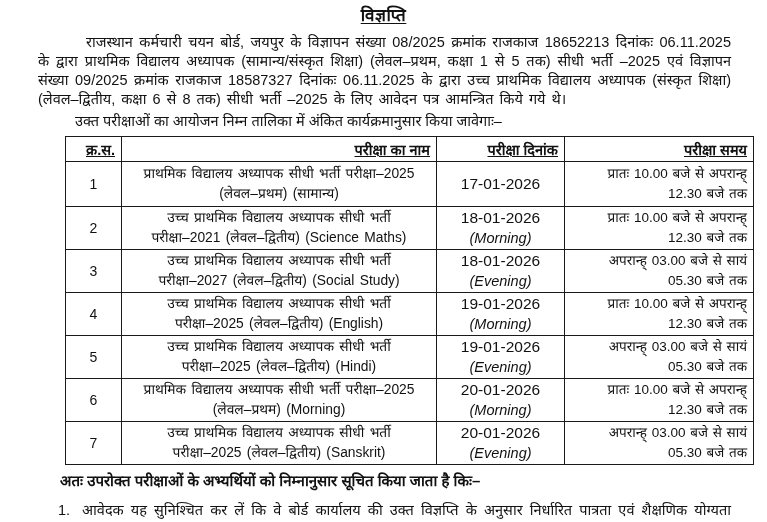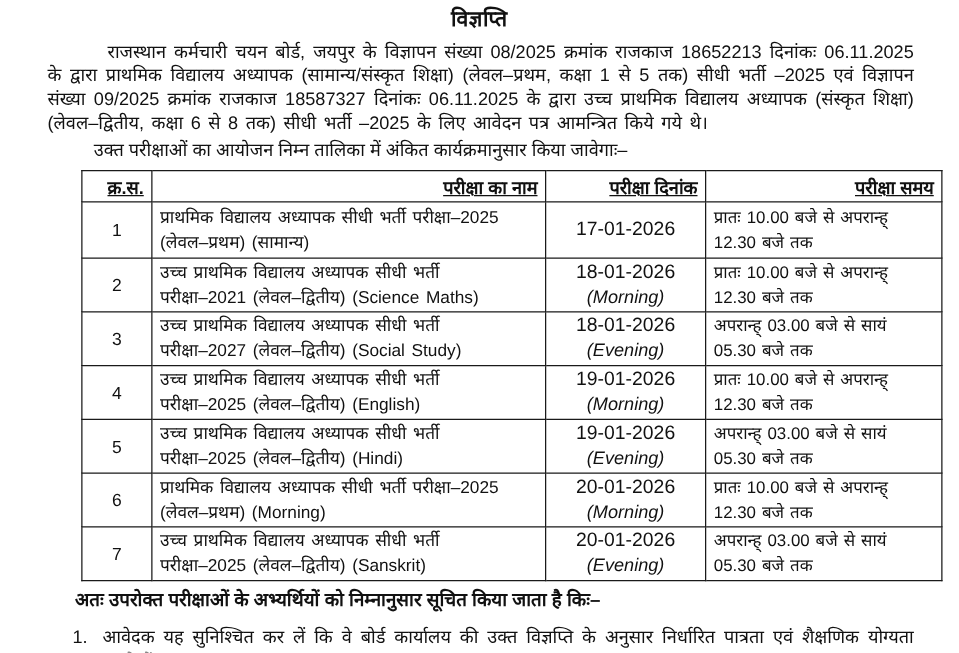--- a/index.html
+++ b/index.html
@@ -22,20 +22,21 @@
     position: relative;
   }
   .doc-title {
     text-align: center;
     font-weight: bold;
     font-size: 17px;
     padding-top: 3px;
     letter-spacing: 0.5px;
   }
   .doc-title span {
+    text-decoration: underline;
     text-underline-offset: 2px;
   }
   .para {
     margin: 7px 36px 0 38px;
     font-size: 14.5px;
     line-height: 19px;
     text-align: justify;
     text-indent: 48px;
     word-spacing: 2px;
   }
@@ -62,34 +63,34 @@
     font-size: 14.5px;
     height: 22px;
     text-align: right;
     text-decoration: underline;
   }
   td.sn {
     text-align: center;
     font-size: 14px;
   }
   td.name {
-    text-align: left;
+    text-align: center;
     font-size: 13.8px;
     line-height: 20px;
     padding-left: 9px;
     word-spacing: 1.5px;
   }
   td.date {
     text-align: center;
     font-size: 15.5px;
     line-height: 20px;
   }
   td.date .session { font-size: 14.5px; font-style: italic; }
   td.time {
-    text-align: left;
+    text-align: right;
     font-size: 13.5px;
     line-height: 20px;
     word-spacing: 1px;
   }
   tr.r1 { height: 45px; }
   tr.rx { height: 41px; }
   .conclusion {
     margin: 6px 30px 0 60px;
     font-weight: bold;
     font-size: 15px;

